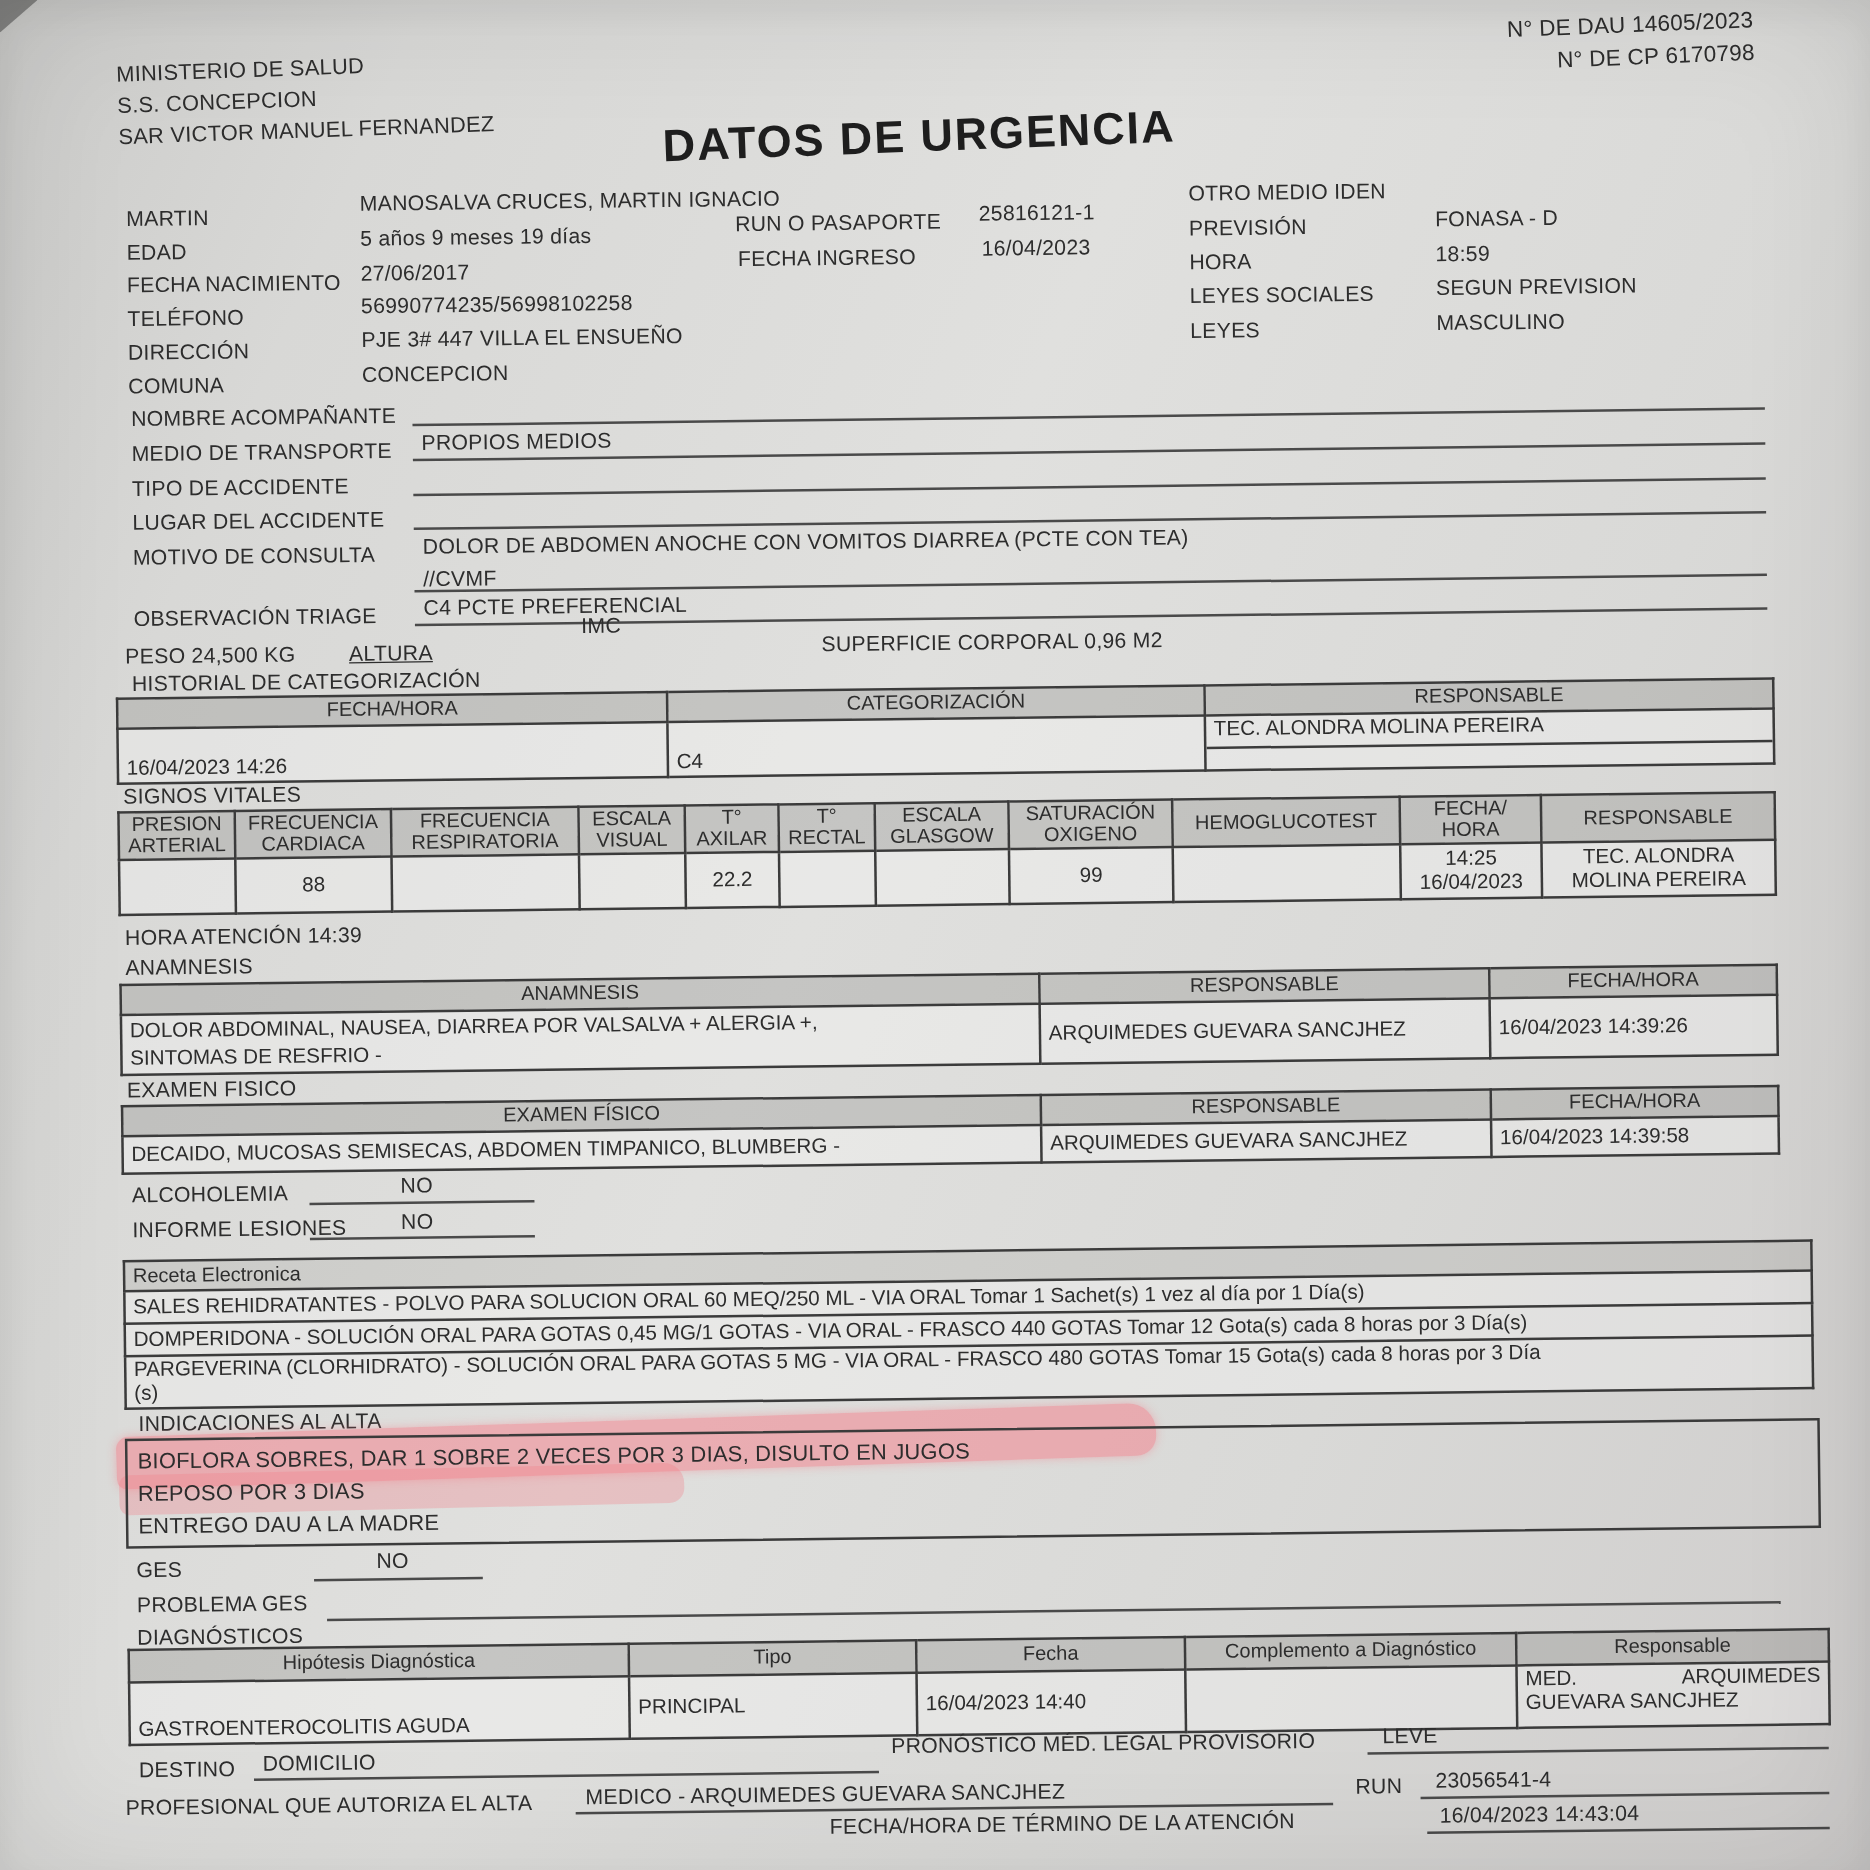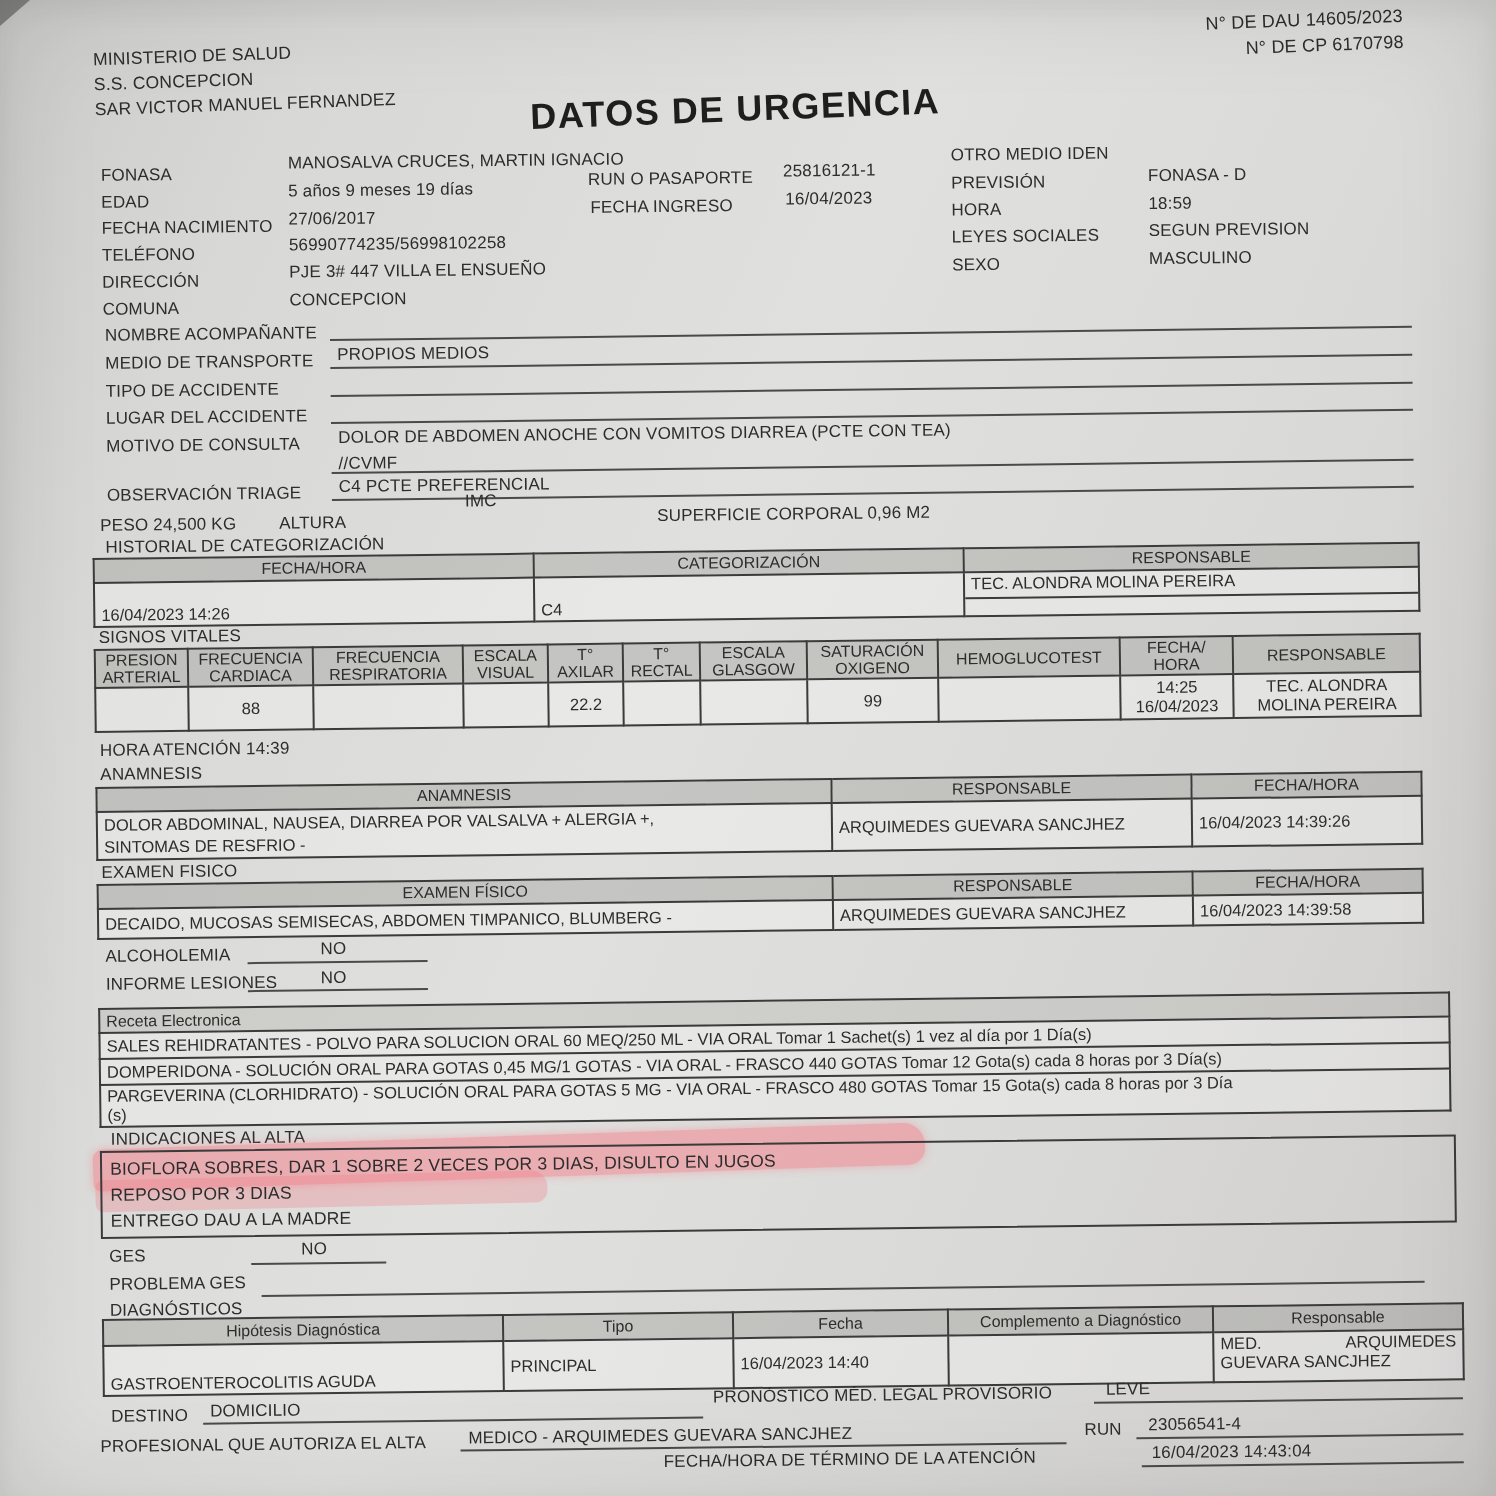--- a/index.html
+++ b/index.html
@@ -45,21 +45,21 @@
       <div>MINISTERIO DE SALUD</div>
       <div>S.S. CONCEPCION</div>
       <div>SAR VICTOR MANUEL FERNANDEZ</div>
     </div>
     <div class="t hdrnums" style="left:1040px;top:16px;width:372px;">
       <div>N° DE DAU 14605/2023</div>
       <div>N° DE CP 6170798</div>
     </div>
     <div class="t title" style="left:508px;top:88px;width:470px;transform:rotate(-1.5deg);">DATOS DE URGENCIA</div>
 
-    <div class="t" style="left:108px;top:158px;">FONASA</div>
+    <div class="t" style="left:108px;top:158px;">MARTIN</div>
     <div class="t" style="left:295px;top:148px;">MANOSALVA CRUCES, MARTIN IGNACIO</div>
     <div class="t" style="left:108px;top:185px;">EDAD</div>
     <div class="t" style="left:295px;top:176px;">5 años 9 meses 19 días</div>
     <div class="t" style="left:108px;top:211px;">FECHA NACIMIENTO</div>
     <div class="t" style="left:295px;top:204px;">27/06/2017</div>
     <div class="t" style="left:108px;top:238px;">TELÉFONO</div>
     <div class="t" style="left:295px;top:230px;">56990774235/56998102258</div>
     <div class="t" style="left:108px;top:265px;">DIRECCIÓN</div>
     <div class="t" style="left:295px;top:257px;">PJE 3# 447 VILLA EL ENSUEÑO</div>
     <div class="t" style="left:108px;top:292px;">COMUNA</div>
@@ -70,21 +70,21 @@
     <div class="t" style="left:597px;top:196px;">FECHA INGRESO</div>
     <div class="t" style="left:792px;top:190px;">16/04/2023</div>
 
     <div class="t" style="left:958px;top:148px;">OTRO MEDIO IDEN</div>
     <div class="t" style="left:958px;top:176px;">PREVISIÓN</div>
     <div class="t" style="left:1155px;top:171px;">FONASA - D</div>
     <div class="t" style="left:958px;top:203px;">HORA</div>
     <div class="t" style="left:1155px;top:199px;">18:59</div>
     <div class="t" style="left:958px;top:230px;">LEYES SOCIALES</div>
     <div class="t" style="left:1155px;top:226px;">SEGUN PREVISION</div>
-    <div class="t" style="left:958px;top:258px;">SEXO</div>
+    <div class="t" style="left:958px;top:258px;">LEYES</div>
     <div class="t" style="left:1155px;top:254px;">MASCULINO</div>
 
     <div class="t" style="left:110px;top:318px;">NOMBRE ACOMPAÑANTE</div>
     <div class="u" style="left:335px;top:334px;width:1082px;"></div>
 
     <div class="t" style="left:110px;top:346px;">MEDIO DE TRANSPORTE</div>
     <div class="t" style="left:342px;top:340px;">PROPIOS MEDIOS</div>
     <div class="u" style="left:335px;top:362px;width:1082px;"></div>
 
     <div class="t" style="left:110px;top:374px;">TIPO DE ACCIDENTE</div>
@@ -96,21 +96,21 @@
     <div class="t" style="left:110px;top:429px;">MOTIVO DE CONSULTA</div>
     <div class="t" style="left:342px;top:423px;">DOLOR DE ABDOMEN ANOCHE CON VOMITOS DIARREA (PCTE CON TEA)</div>
     <div class="t" style="left:342px;top:449px;">//CVMF</div>
     <div class="u" style="left:335px;top:467px;width:1082px;"></div>
 
     <div class="t" style="left:110px;top:478px;">OBSERVACIÓN TRIAGE</div>
     <div class="t" style="left:342px;top:472px;">C4 PCTE PREFERENCIAL</div>
     <div class="u" style="left:335px;top:494px;width:1082px;"></div>
 
     <div class="t" style="left:103px;top:508px;">PESO 24,500 KG</div>
-    <div class="t" style="left:282px;top:508px;">ALTURA</div>
+    <div class="t" style="left:282px;top:508px;text-decoration:underline;">ALTURA</div>
     <div class="t" style="left:468px;top:488px;">IMC</div>
     <div class="t" style="left:660px;top:505px;">SUPERFICIE CORPORAL 0,96 M2</div>
 
     <div class="t" style="left:108px;top:530px;">HISTORIAL DE CATEGORIZACIÓN</div>
     <div style="position:absolute;left:95px;top:550px;width:1325px;">
       <table class="doc">
         <colgroup>
             <col style="width:440px">
             <col style="width:430px">
             <col style="width:455px">

